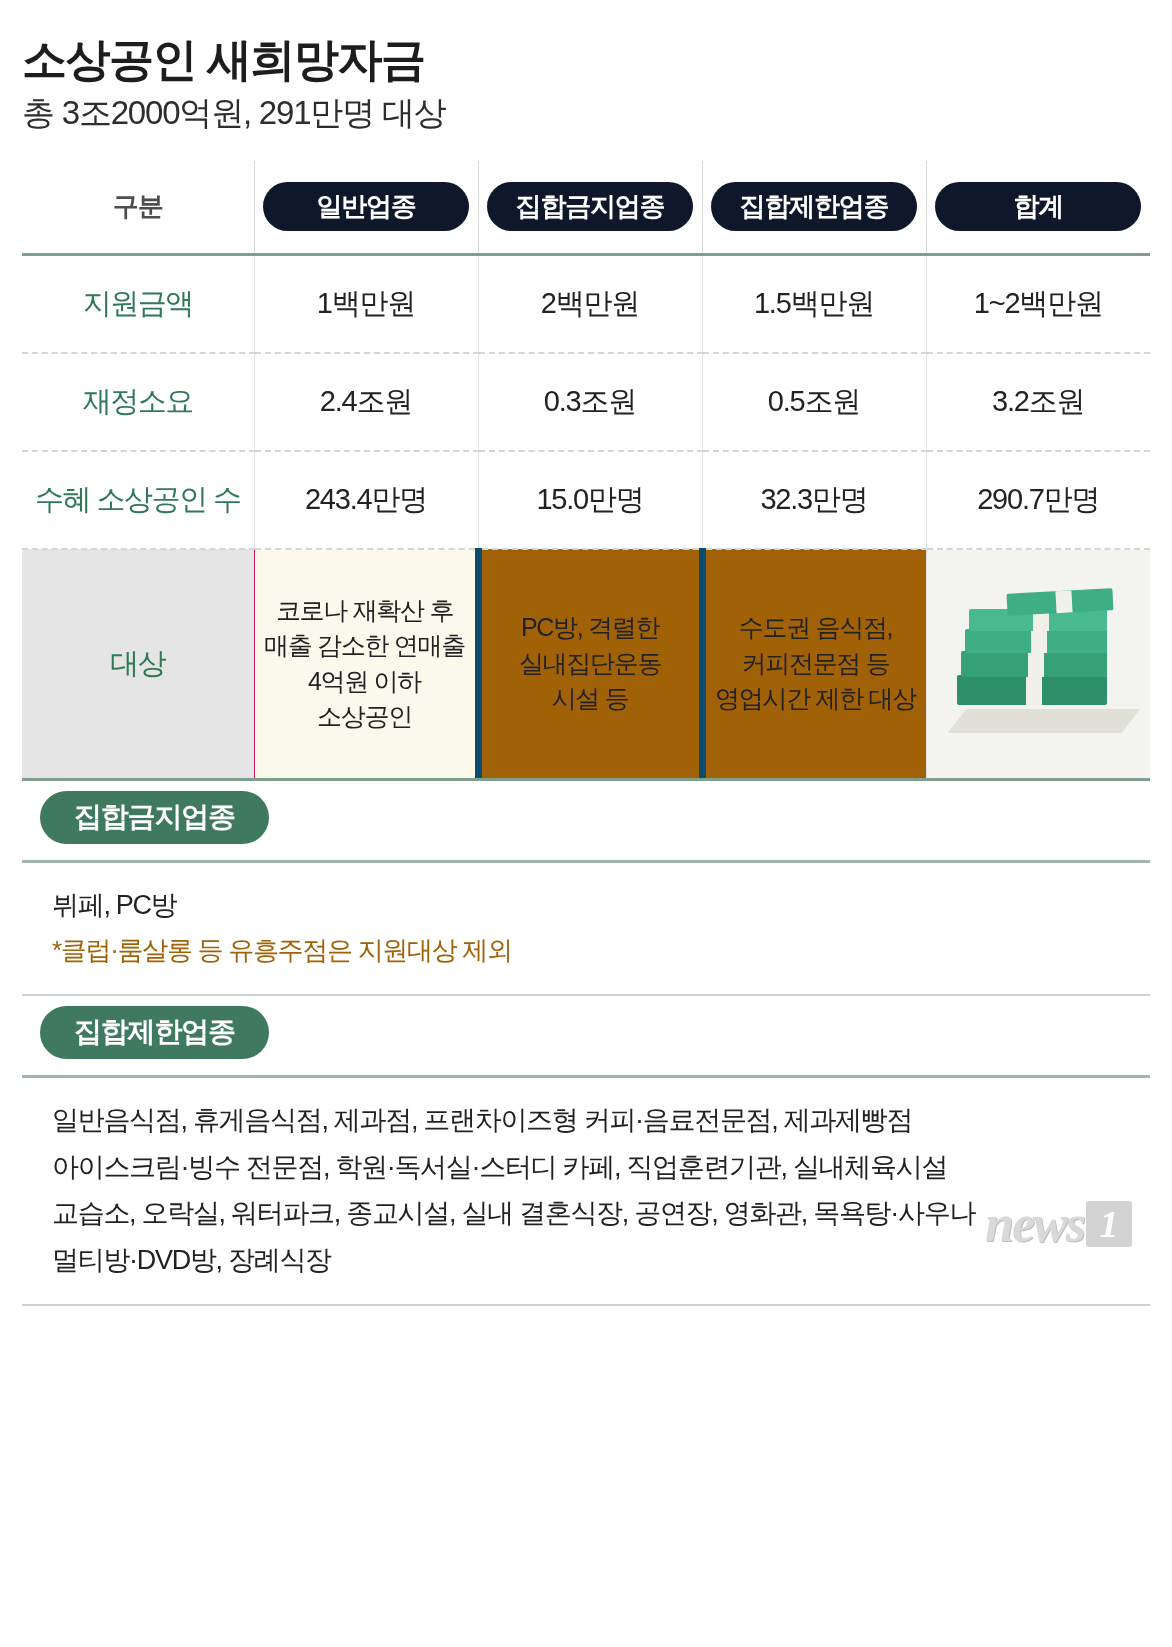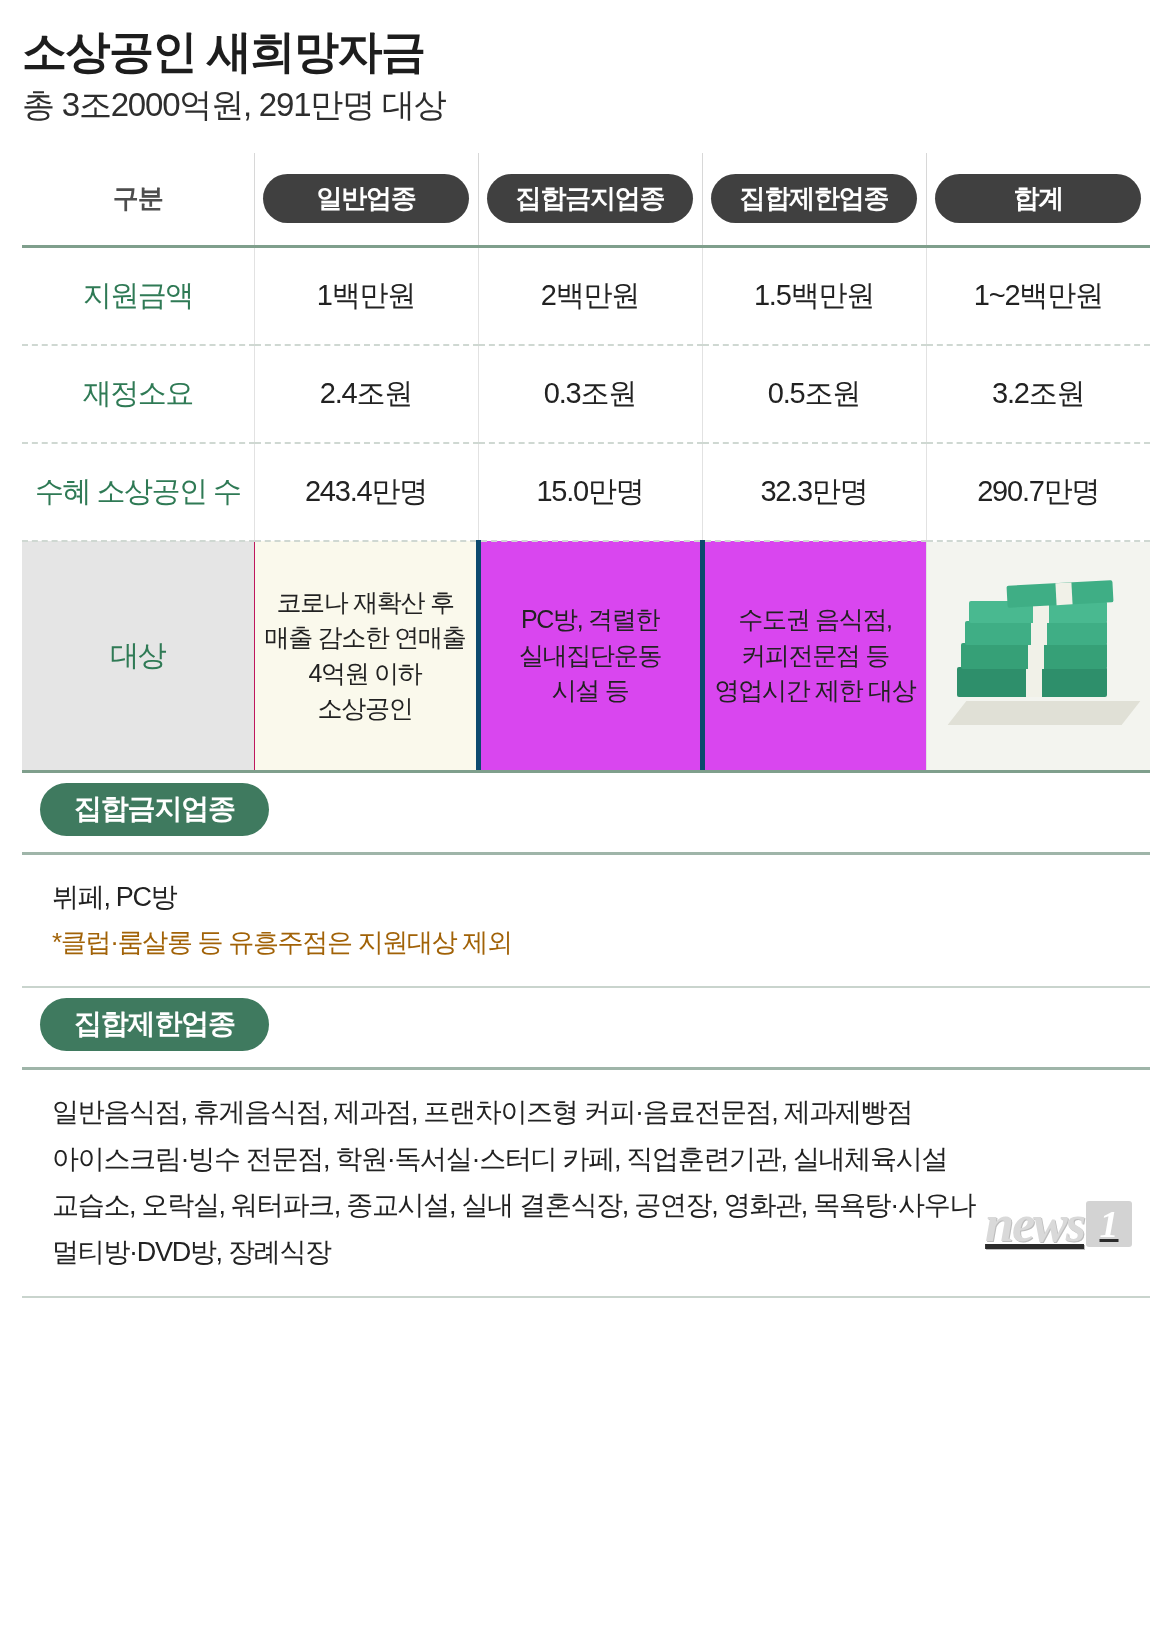--- a/index.html
+++ b/index.html
@@ -13,21 +13,21 @@
     font-family: "Liberation Sans", sans-serif;
     color: #2b2b2b;
     position: relative;
     overflow: hidden;
   }
   .page {
     width: 1172px;
     height: 1277px;
     position: relative;
     box-sizing: border-box;
-    padding: 8px 22px;
+    padding: 16px 22px;
   }
 
   
   .title-block {
     padding-top: 18px;
   }
   .main-title {
     font-size: 45px;
     font-weight: bold;
     letter-spacing: -1.5px;
@@ -67,21 +67,21 @@
     height: 92px;
     position: relative;
   }
   .rowlabel-head {
     font-size: 26px;
     color: #4d4d4d;
     letter-spacing: -1px;
   }
   .pill {
     display: inline-block;
-    background: #404040;
+    background: #0f172a;
     color: #ffffff;
     font-size: 26px;
     font-weight: bold;
     letter-spacing: -1.2px;
     border-radius: 26px;
     padding: 11px 0 12px 0;
     width: 206px;
     line-height: 1;
     box-sizing: border-box;
   }
@@ -125,22 +125,22 @@
     color: #2f7a55;
     font-size: 29px;
     letter-spacing: -1.5px;
     background: #e5e5e5;
   }
   .target-row td.tint {
     background: #faf9ec;
     border-left: 1px solid #be185d;
   }
   .target-row td.tint2 {
-    background: #d946ef;
-    border-left: 5px solid #0c4a6e;
+    background: #a16207;
+    border-left: 7px solid #0c4a6e;
   }
   .target-row td.money {
     background: #f3f4ef;
     border-left: 1px solid #e2e2e2;
     position: relative;
   }
   .bottom-rule {
     border-top: 3px solid #7f9f8c;
     width: 1128px;
     margin-top: 0;
@@ -222,21 +222,20 @@
     width: 1128px;
   }
 
   
   .footer {
     position: absolute;
     right: 40px;
     bottom: 24px;
     display: flex;
     align-items: center;
-    text-decoration: underline;
   }
   .logo-text {
     font-family: "Liberation Serif", serif;
     font-style: italic;
     font-weight: bold;
     font-size: 52px;
     letter-spacing: -2px;
     color: #d9d9d9;
     text-shadow: 1px 1px 0 #bdbdbd;
   }

